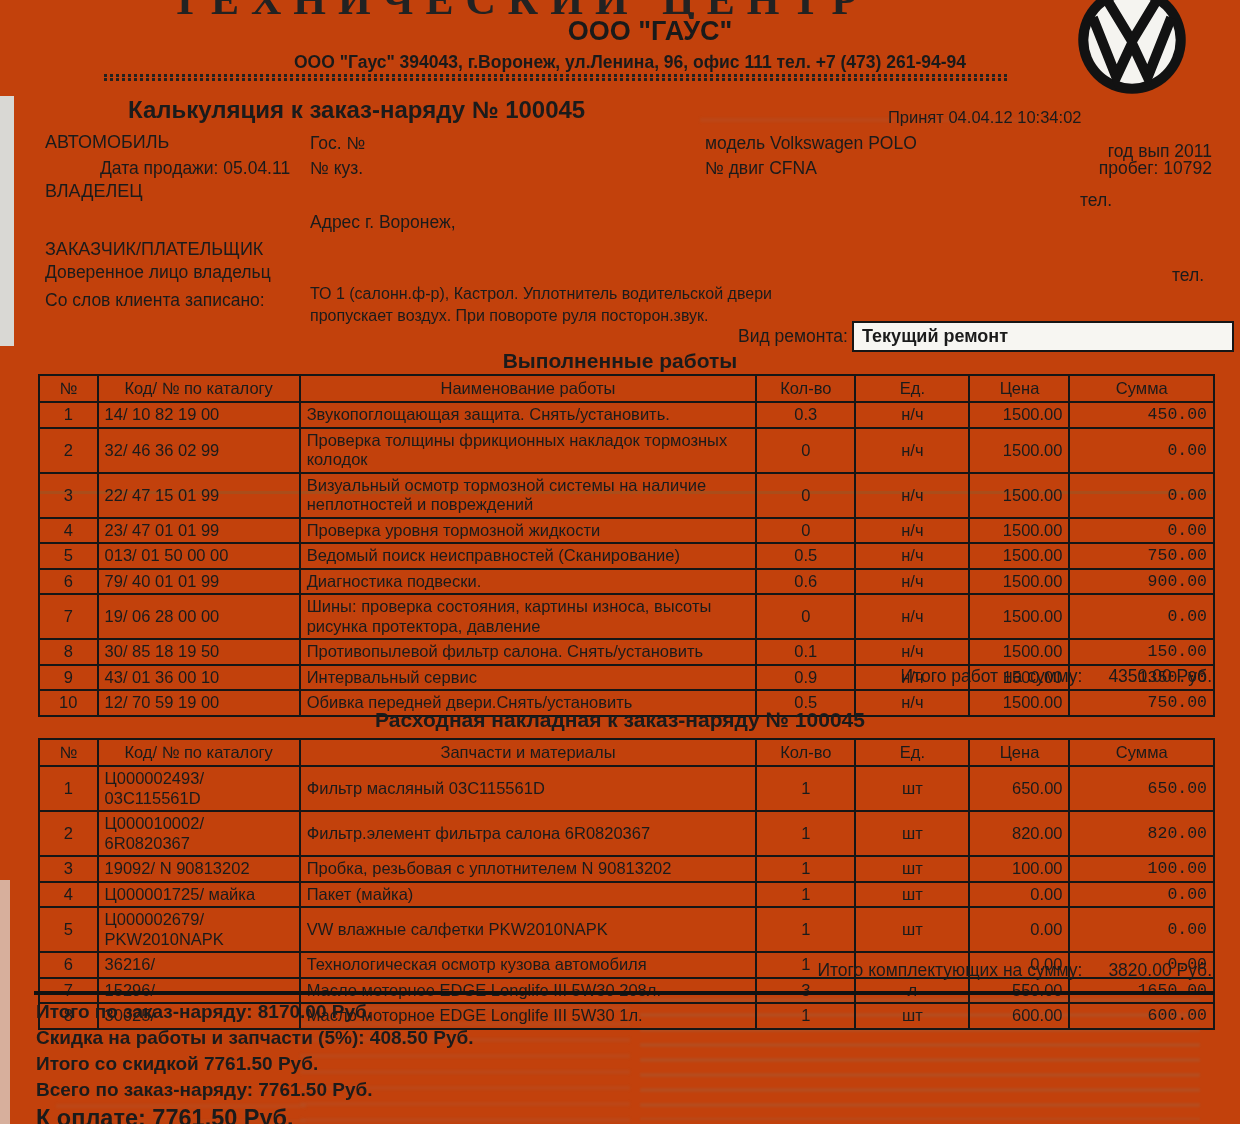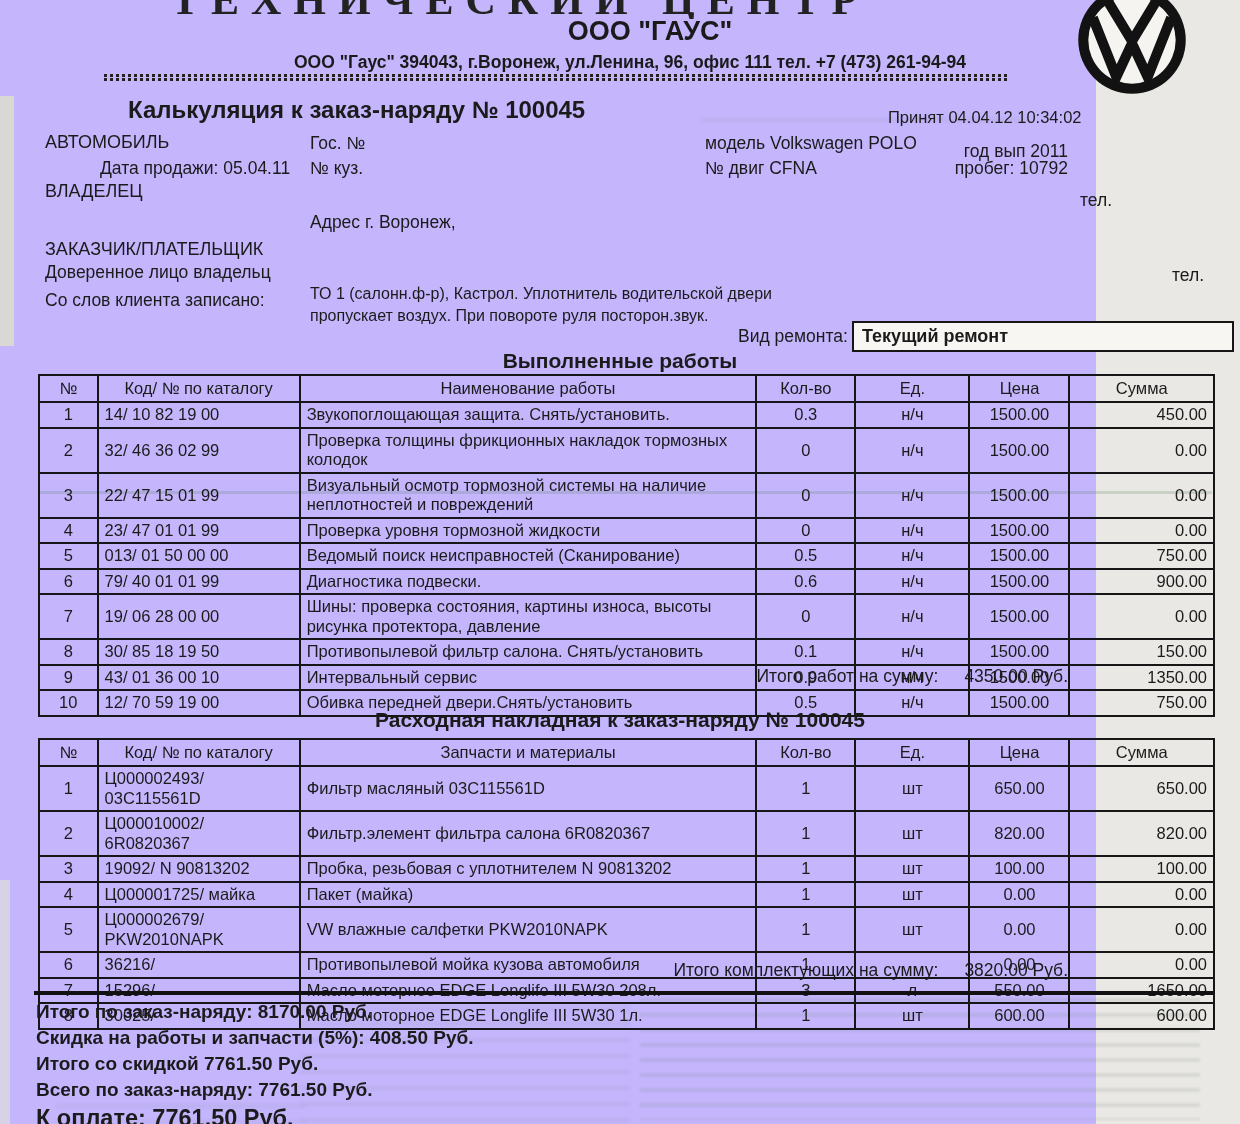--- a/index.html
+++ b/index.html
@@ -4,22 +4,22 @@
 <style>
   html,body{margin:0;padding:0;}
   body{
     width:1240px;height:1124px;
     background:#e9e8e5;
     font-family:"Liberation Sans", sans-serif;
     color:#1b1b1b;
     overflow:hidden;
   }
   #page{
-    position:relative;width:1096px;height:1124px;
-    background:#c4b5fd;
+    position:relative;width:1240px;height:1124px;
+    background:#c2410c;
   }
   .abs{position:absolute;white-space:nowrap;}
   
   #center-name-clip{
     position:absolute;left:0;top:0;width:1040px;height:19px;
     overflow:hidden;text-align:center;
   }
   #center-name-clip span{
     display:inline-block;margin-top:-30px;
     font-family:"Liberation Serif", serif;
@@ -50,22 +50,22 @@
     border:2px solid #161616;font-weight:normal;
     font-size:16.5px;line-height:1.18;padding:2px 6px;vertical-align:middle;
     overflow:hidden;
   }
   table.doc-table th{text-align:center;padding:3px 4px;}
   td.c0{text-align:center;}
   td.c1{text-align:left;white-space:normal;word-break:break-word;}
   td.c2{text-align:left;white-space:normal;}
   td.c3{text-align:center;}
   td.c4{text-align:center;}
-  td.c5{text-align:center;}
-  td.c6{text-align:right;}
+  td.c5{text-align:right;}
+  td.c6{text-align:right;font-family:Liberation Mono, monospace;}
   
   .subtotal{position:absolute;right:28px;font-size:17.5px;text-align:right;}
   .subtotal .val{display:inline-block;margin-left:26px;}
   #summary{position:absolute;left:36px;top:999px;font-size:19px;font-weight:bold;line-height:26px;}
   #payable{font-size:23.5px;margin-top:2px;}
   #thick-rule{position:absolute;left:34px;top:991px;width:1180px;height:4px;background:#111;}
   
   #repair-box{position:absolute;left:852px;top:321px;width:370px;height:27px;
     border:2px solid #161616;font-size:18px;font-weight:bold;
     padding-left:8px;display:flex;align-items:center;background:#f7f6f2;}
@@ -327,21 +327,21 @@
           <td class="c1">Ц000002679/ PKW2010NAPK</td>
           <td class="c2">VW влажные салфетки PKW2010NAPK</td>
           <td class="c3">1</td>
           <td class="c4">шт</td>
           <td class="c5">0.00</td>
           <td class="c6">0.00</td>
         </tr>
         <tr>
           <td class="c0">6</td>
           <td class="c1">36216/</td>
-          <td class="c2">Противопылевой мойка кузова автомобиля</td>
+          <td class="c2">Технологическая осмотр кузова автомобиля</td>
           <td class="c3">1</td>
           <td class="c4"></td>
           <td class="c5">0.00</td>
           <td class="c6">0.00</td>
         </tr>
         <tr>
           <td class="c0">7</td>
           <td class="c1">15296/</td>
           <td class="c2">Масло моторное EDGE Longlife III 5W30 208л.</td>
           <td class="c3">3</td>

